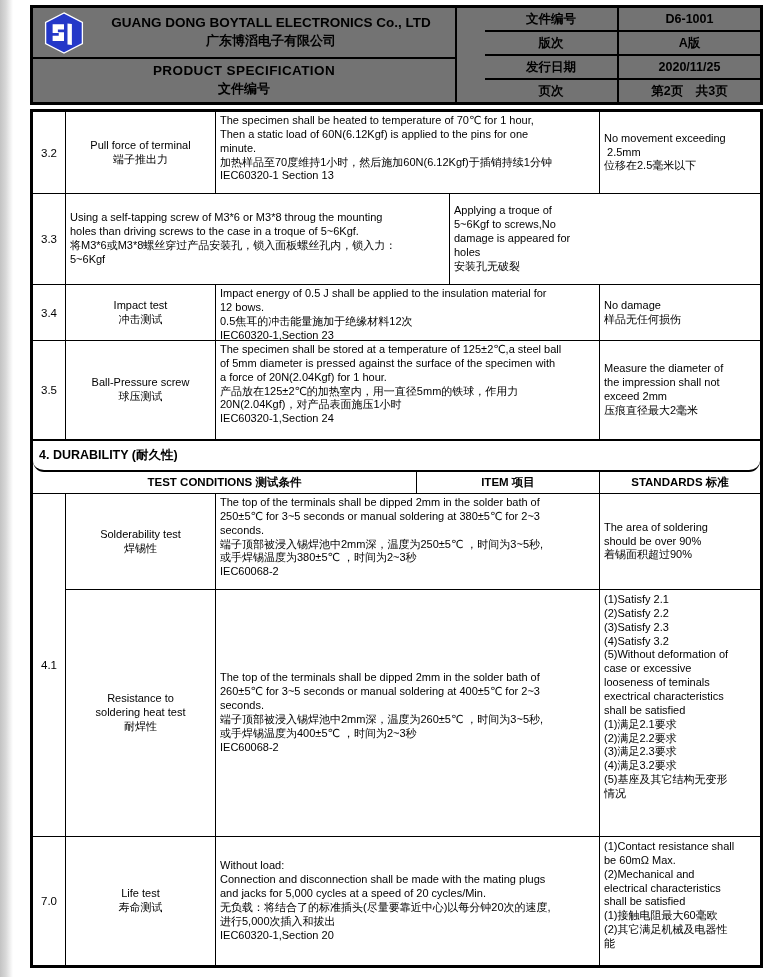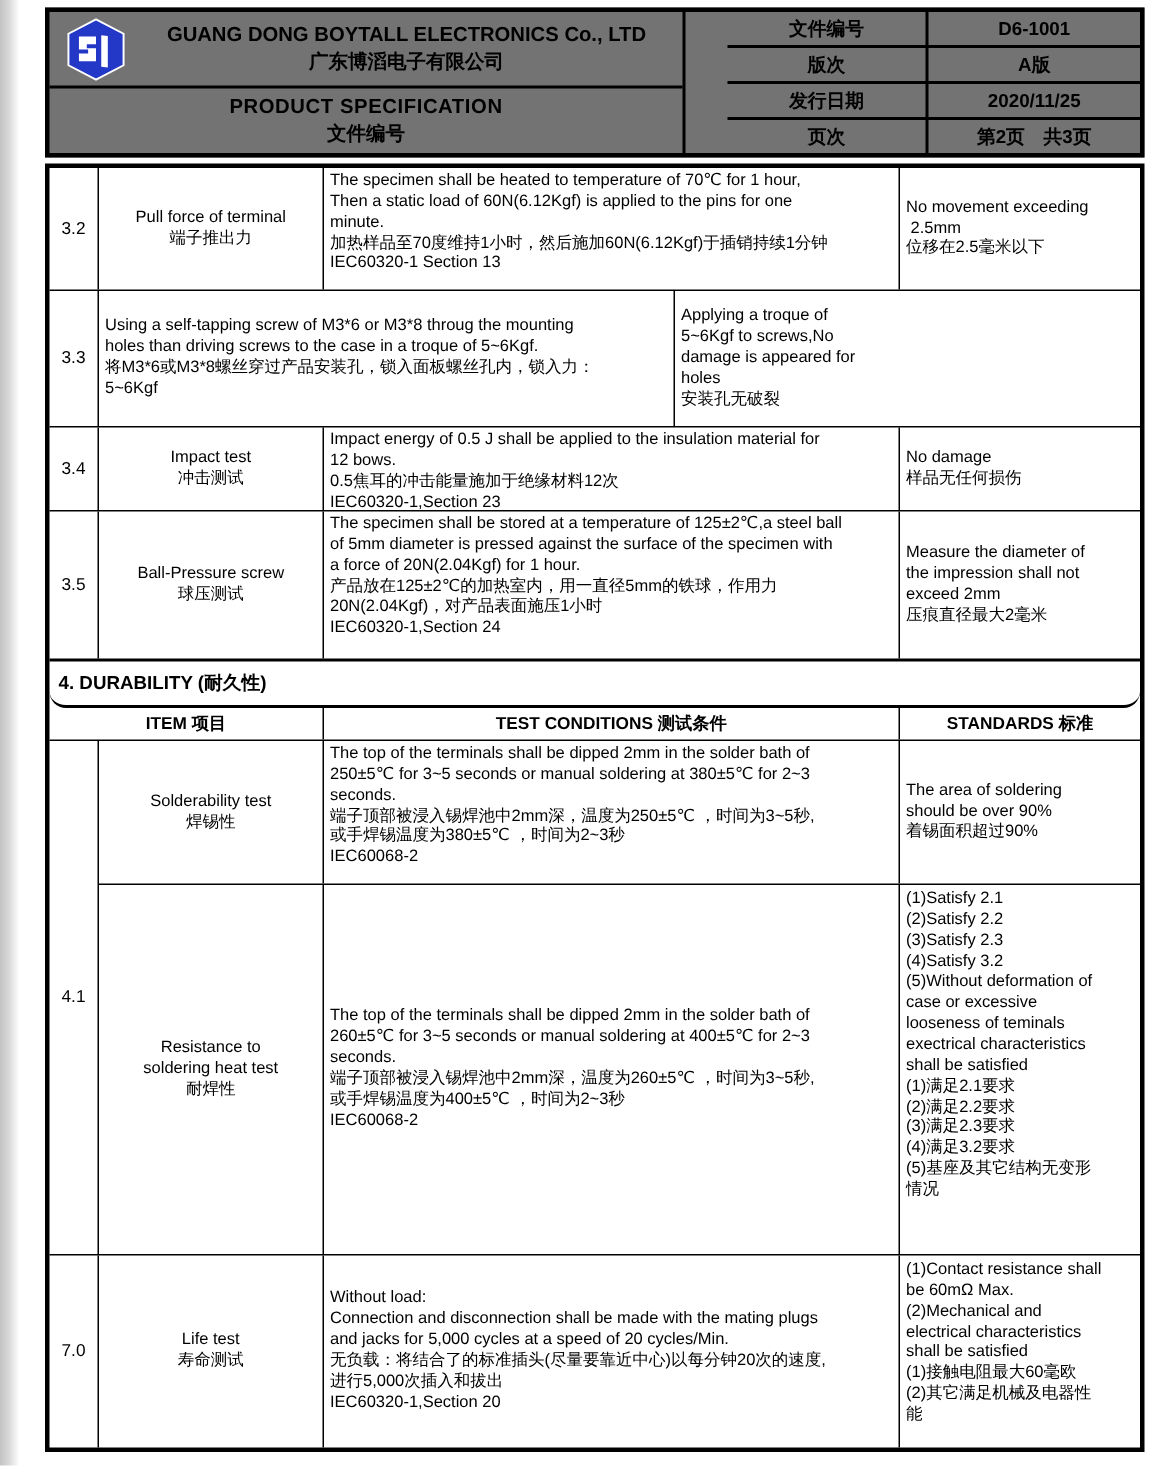--- a/index.html
+++ b/index.html
@@ -152,22 +152,22 @@
 IEC60320-1,Section 24</div>
     <div class="std vc">Measure the diameter of
 the impression shall not
 exceed 2mm
 压痕直径最大2毫米</div>
   </div>
 
   <div class="sec-title">4. DURABILITY (耐久性)</div>
 
   <div class="heads">
+    <div class="h-cell h-cond">TEST CONDITIONS 测试条件</div>
     <div class="h-cell h-item">ITEM 项目</div>
-    <div class="h-cell h-cond">TEST CONDITIONS 测试条件</div>
     <div class="h-cell h-std">STANDARDS 标准</div>
   </div>
 
   <div class="r41">
     <div class="r41-no">4.1</div>
     <div class="r41-sub">
       <div class="subrow sub-a">
         <div class="item">Solderability test
 焊锡性</div>
         <div class="cond">The top of the terminals shall be dipped 2mm in the solder bath of

